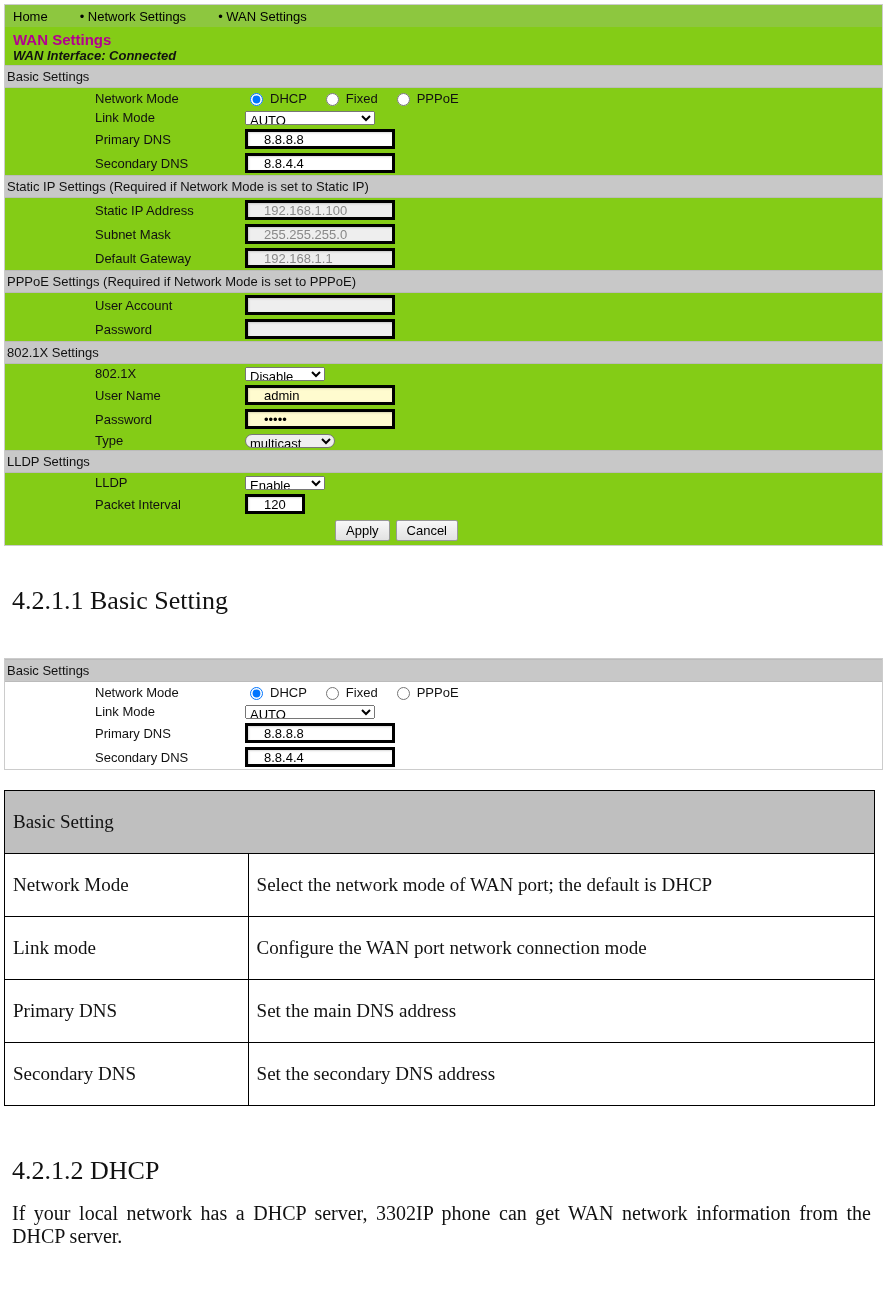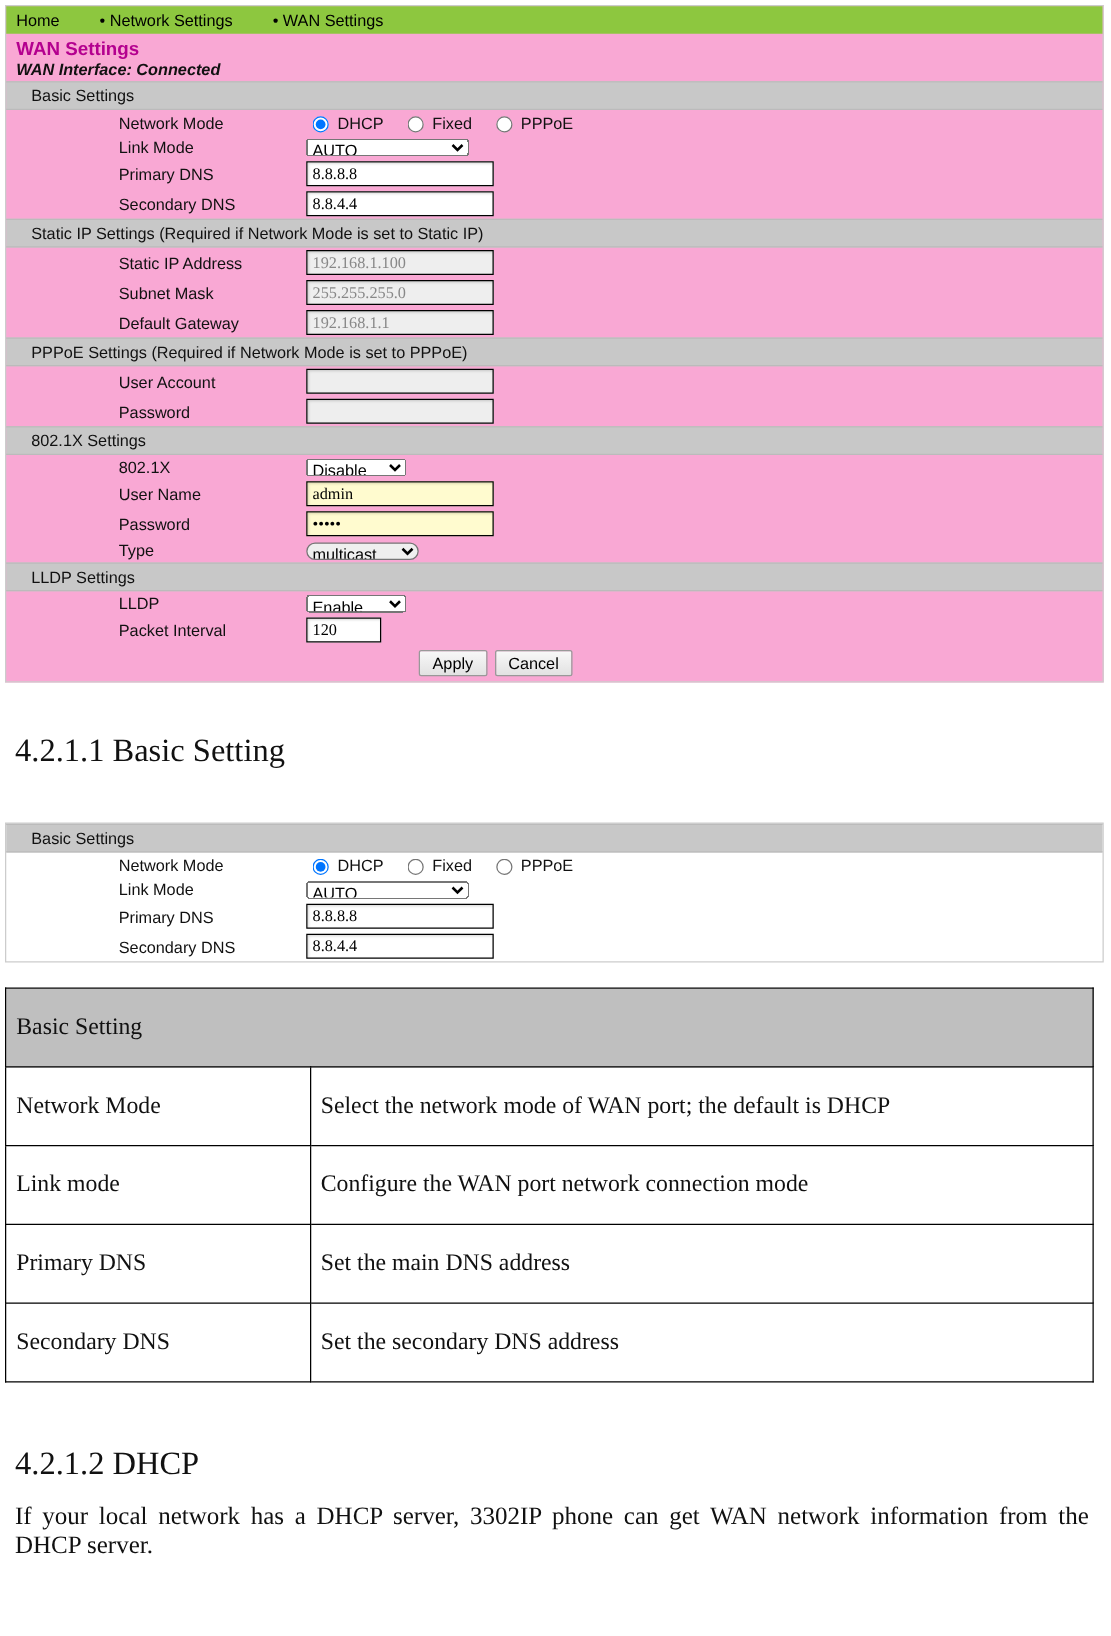--- a/index.html
+++ b/index.html
@@ -8,21 +8,21 @@
     padding: 0;
     font-family: Arial, sans-serif;
     font-size: 13px;
     color: #111;
     background: #fff;
     width: 889px;
   }
   .panel {
     border: 1px solid #ccc;
     margin: 4px 6px 0 4px;
-    background: #f9a8d4;
+    background: #84cc16;
   }
   .breadcrumb {
     background: #8dc73f;
     padding: 4px 8px;
     font-size: 13px;
     color: #000;
     height: 22px;
     display: flex;
     align-items: center;
     gap: 32px;
@@ -35,21 +35,21 @@
     padding: 4px 8px 0 8px;
   }
   .subtitle-bold {
     font-weight: bold;
     font-style: italic;
     font-size: 13px;
     padding: 0 8px 2px 8px;
   }
   .section-header {
     background: #c8c8c8;
-    padding: 3px 20px;
+    padding: 3px 2px;
     font-size: 13px;
     border-top: 1px solid #bbb;
     border-bottom: 1px solid #bbb;
   }
   .form-row {
     display: flex;
     align-items: center;
     padding: 2px 0 2px 0;
   }
   .form-label {
@@ -67,24 +67,23 @@
   select {
     font-size: 13px;
     height: 14px;
   }
   .sel-wide { width: 130px; }
   .sel-mid  { width: 80px; }
   .sel-sm   { width: 90px; border-radius: 10px; }
   input[type=text], input[type=password] {
     font-size: 13px;
     height: 20px;
-    padding: 1px 4px;
-    border: 1px solid #000000;
+    padding: 1px 16px;
+    border: 3px solid #000000;
     box-shadow: inset 1px 1px 2px rgba(0,0,0,0.15);
-    font-family: Liberation Serif, serif;
   }
   .txt-wide { width: 150px; }
   .highlighted { background: #fffbcf; }
   .readonly { background: #eeeeee; color: #888; }
   .button-row {
     display: flex;
     gap: 6px;
     padding: 4px 0;
     margin-left: 330px;
   }

